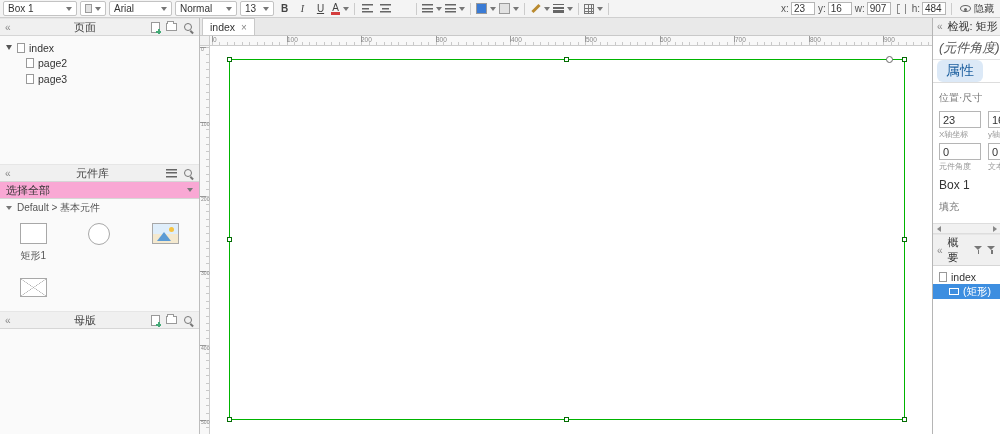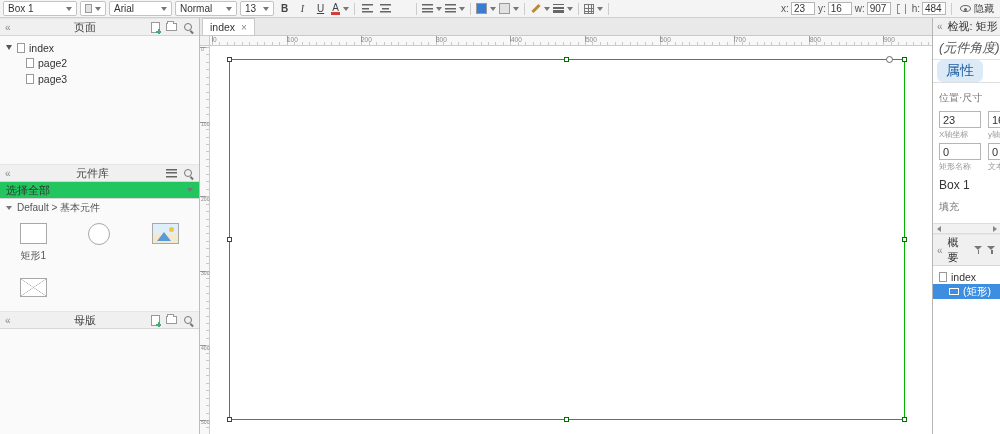--- a/index.html
+++ b/index.html
@@ -59,21 +59,21 @@
   .i-folder::before { content:""; position:absolute; top:-3px; left:0; width:5px; height:2px; background:#fff; border:1px solid #999; border-bottom:none; }
   .i-search { position:relative; width:11px; height:11px; }
   .i-search::before { content:""; position:absolute; left:1px; top:1px; width:6px; height:6px; border:1.5px solid #777; border-radius:50%; }
   .i-search::after { content:""; position:absolute; left:8px; top:8px; width:4px; height:1.5px; background:#777; transform:rotate(45deg); transform-origin:0 0; }
   .i-menu { width:11px; height:9px; background-image:linear-gradient(#666,#666),linear-gradient(#666,#666),linear-gradient(#666,#666);
             background-repeat:no-repeat; background-size:11px 1.5px; background-position:0 0,0 3.7px,0 7.4px; }
   .pages-body { flex:0 0 128px; background:#fafafa; padding-top:4px; }
   .tree-row { height:15.5px; display:flex; align-items:center; gap:4px; padding-left:6px; color:#333; font-size:10.5px; }
   .tree-row.child { padding-left:26px; }
   .tri-open { width:0; height:0; border-top:5px solid #555; border-left:3px solid transparent; border-right:3px solid transparent; margin-right:1px; }
-  .lib-filter { flex:0 0 17px; height:17px; background:#22c55e; border-bottom:1px solid #d6d6d6; display:flex; align-items:center; justify-content:space-between; padding:0 6px; color:#333; }
+  .lib-filter { flex:0 0 17px; height:17px; background:#f9a8d4; border-bottom:1px solid #d6d6d6; display:flex; align-items:center; justify-content:space-between; padding:0 6px; color:#333; }
   .lib-body { flex:0 0 112px; overflow:hidden; background:#fafafa; }
   .lib-section { height:18px; display:flex; align-items:center; gap:5px; padding:0 6px; color:#555; font-size:10px; }
   .chev-down { width:0; height:0; border-top:4px solid #777; border-left:3.5px solid transparent; border-right:3.5px solid transparent; }
   .lib-grid { display:grid; grid-template-columns:repeat(3,1fr); grid-auto-rows:55px; margin-top:2px; }
   .lib-item { display:flex; flex-direction:column; align-items:center; justify-content:flex-start; padding-top:4px; gap:5px; }
   .w-rect { width:27px; height:21px; }
   .w-rect.r1 { background:#fff; border:1px solid #a8a8a8; }
   .w-rect.r2 { background:#f1f1f1; border:1px solid #e3e3e3; }
   .w-rect.r3 { background:#c9c9c9; border:1px solid #bdbdbd; }
   .w-label { font-size:10px; color:#555; }
@@ -384,21 +384,21 @@
           <div class="fl">X轴坐标</div>
         </div>
         <div class="insp-field">
           <input value="16" style="">
           <div class="fl">y轴坐标</div>
         </div>
       </div>
       <div class="insp-row">
         <div class="insp-field">
           <input value="0" style="">
-          <div class="fl">矩形名称</div>
+          <div class="fl">元件角度</div>
         </div>
         <div class="insp-field">
           <input value="0" style="">
           <div class="fl">文本角度</div>
         </div>
       </div>
       <div class="insp-style">Box 1</div>
       <div class="insp-sec">填充</div>
     </div>
     <div class="insp-scroll">

